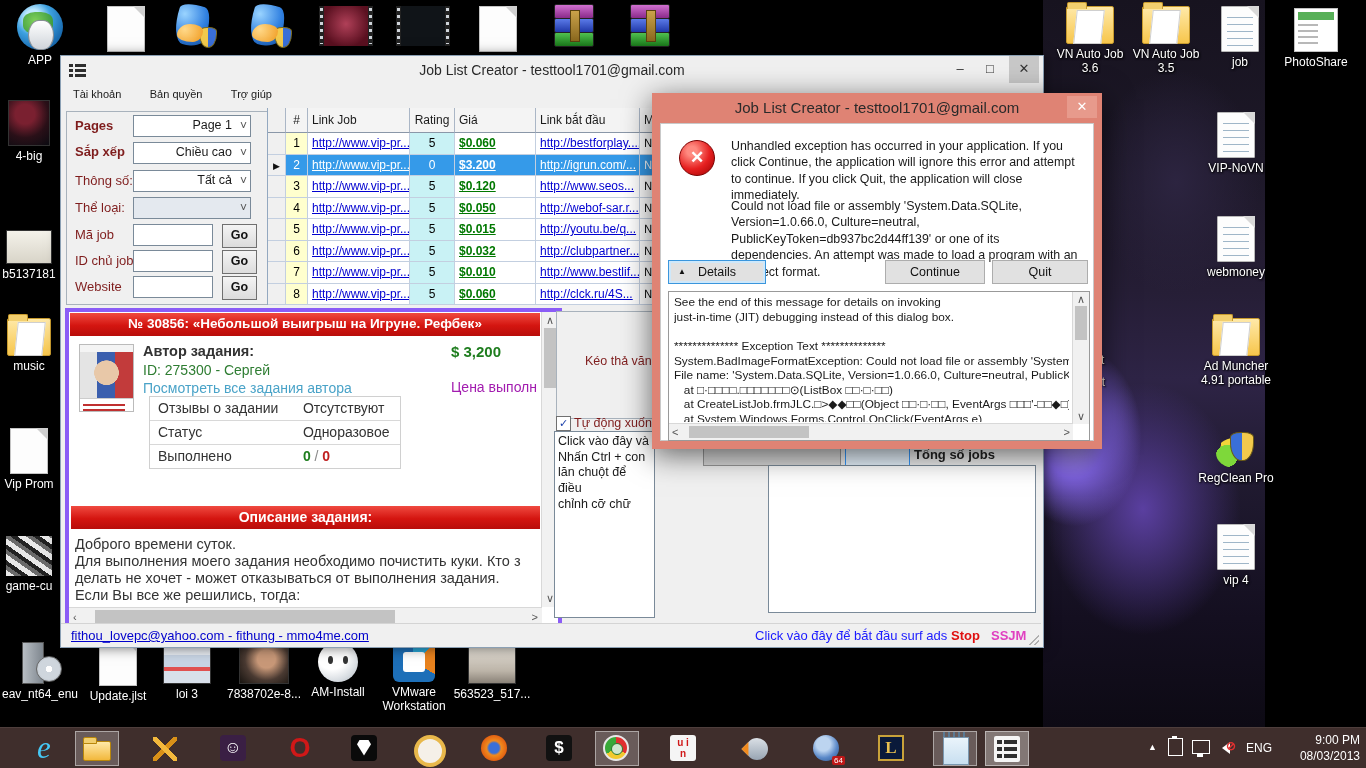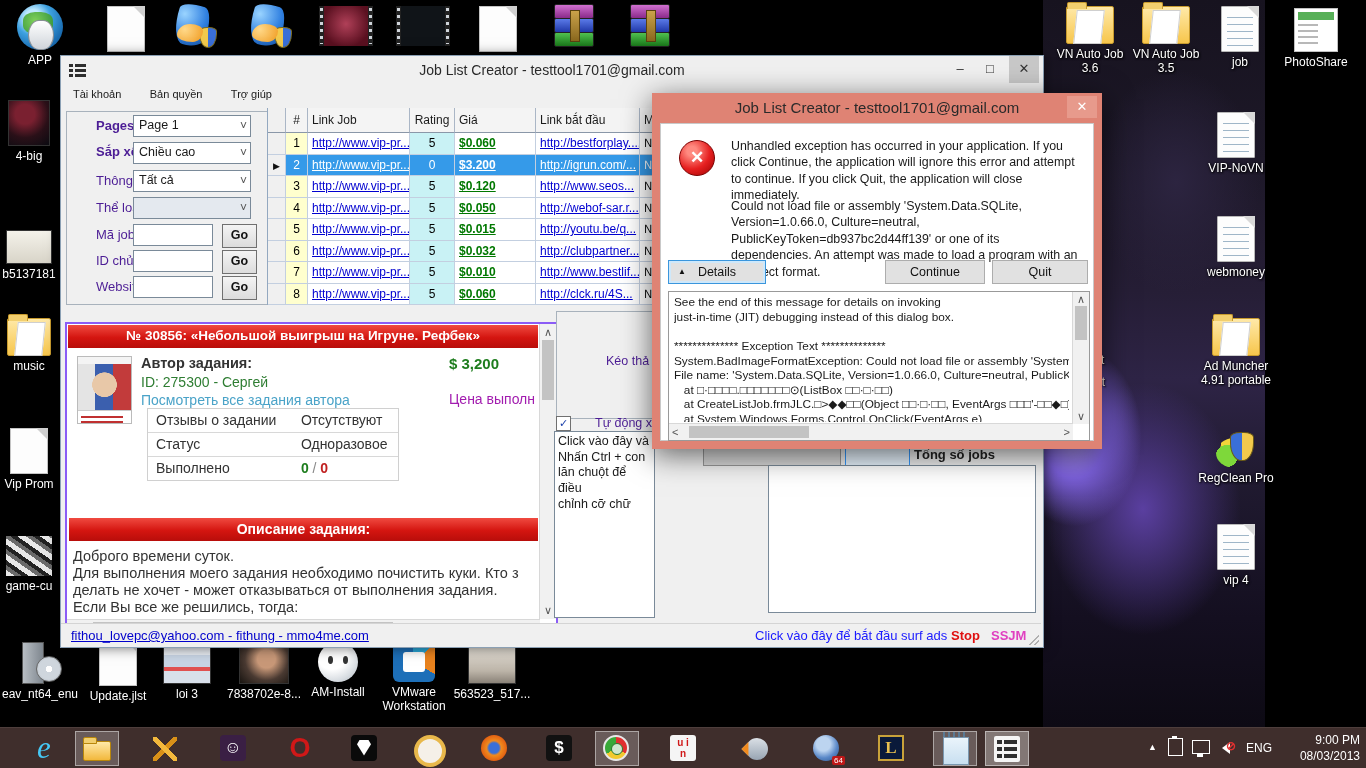--- a/index.html
+++ b/index.html
@@ -104,24 +104,24 @@
      linear-gradient(#2e2e2e,#2e2e2e) 6px 6px/11px 3px no-repeat,
      linear-gradient(#2e2e2e,#2e2e2e) 0 11px/4px 3px no-repeat,
      linear-gradient(#2e2e2e,#2e2e2e) 6px 11px/11px 3px no-repeat;}
   .winbtn{position:absolute;top:0;width:30px;height:27px;text-align:center;line-height:26px;
           font-size:13px;color:#333;cursor:pointer;}
   .winbtn.close{background:#c8c8c8;}
   .menubar{position:absolute;left:0;top:28px;right:0;height:24px;background:#f0f0f0;}
   .menuitem{display:inline-block;padding:4px 12px;font-size:11px;color:#1a1a1a;cursor:pointer;}
 
   .groupbox{border:1px solid #a8b2bc;background:#f0f0f0;}
-  .flabel{font-size:13px;color:#4c1d95;margin-left:21px;}
+  .flabel{font-size:13px;color:#7f1d1d;}
   .fbold{font-weight:bold;}
   .select{background:#fff;border:1px solid #7a8a99;height:22px;font-size:12.5px;color:#1a1a1a;
-          padding:2px 18px 8px 5px;box-sizing:border-box;cursor:pointer;}
+          padding:2px 18px 8px 5px;box-sizing:border-box;cursor:pointer;text-align:right;}
   .select .dd{position:absolute;right:3px;top:3px;color:#555;font-size:12px;}
   .tinput{background:#fff;border:1px solid #7a8a99;height:22px;box-sizing:border-box;}
   .gobtn{background:linear-gradient(180deg,#f4f4f4,#dcdcdc);border:1px solid #707070;height:22px;
          text-align:center;font-size:12.5px;font-weight:bold;line-height:20px;color:#111;cursor:pointer;}
 
   
   #grid{left:267px;top:107px;width:770px;height:197px;background:#fff;border-left:1px solid #93a8c0;overflow:hidden;}
   .trow{display:flex;height:21.5px;box-sizing:border-box;}
   .thead{height:25px;background:#f4f4f4;font-size:12px;color:#1a1a1a;}
   .tc{box-sizing:border-box;border-right:1px solid #c3cfe0;border-bottom:1px solid #c3cfe0;
@@ -135,21 +135,21 @@
   .c-start{width:104px;}
   .c-extra{flex:1;}
   .thead .c-num,.thead .c-rate{background:#f4f4f4;}
   .lnk{color:#0000d0;text-decoration:underline;cursor:pointer;}
   .price{color:#007800;font-weight:bold;text-decoration:underline;cursor:pointer;}
   .trow.sel .tc{background:#359ae9;color:#fff;}
   .trow.sel .c-sel{background:#f0f0f0;color:#111;}
   .trow.sel .lnk,.trow.sel .price{color:#fff;}
 
   
-  #jobpanel{left:64px;top:307px;width:489px;height:315px;background:#fff;border:2px solid #8b5cf6;overflow:hidden;margin-top:14px;}
+  #jobpanel{left:64px;top:307px;width:489px;height:315px;background:#fff;border:4px solid #8b5cf6;overflow:hidden;}
   .redbar{background:linear-gradient(180deg,#f04a40 0%,#d41510 55%,#b80d0a 100%);color:#fff;font-weight:bold;
           text-align:center;overflow:hidden;white-space:nowrap;}
   .vscroll{position:absolute;background:#f1f1f1;border-left:1px solid #d8d8d8;}
   .hscroll{position:absolute;background:#f1f1f1;border-top:1px solid #d8d8d8;}
   .sarrow{position:absolute;color:#555;font-size:11px;text-align:center;cursor:pointer;}
   .sthumb{position:absolute;background:#c3c3c3;cursor:pointer;}
   .infotable{position:absolute;border:1px solid #d0d0d0;font-size:14px;color:#333;}
   .inforow{display:flex;border-bottom:1px solid #d8d8d8;height:23px;}
   .inforow:last-child{border-bottom:none;}
   .infok{width:143px;padding:3px 4px 0 8px;}

